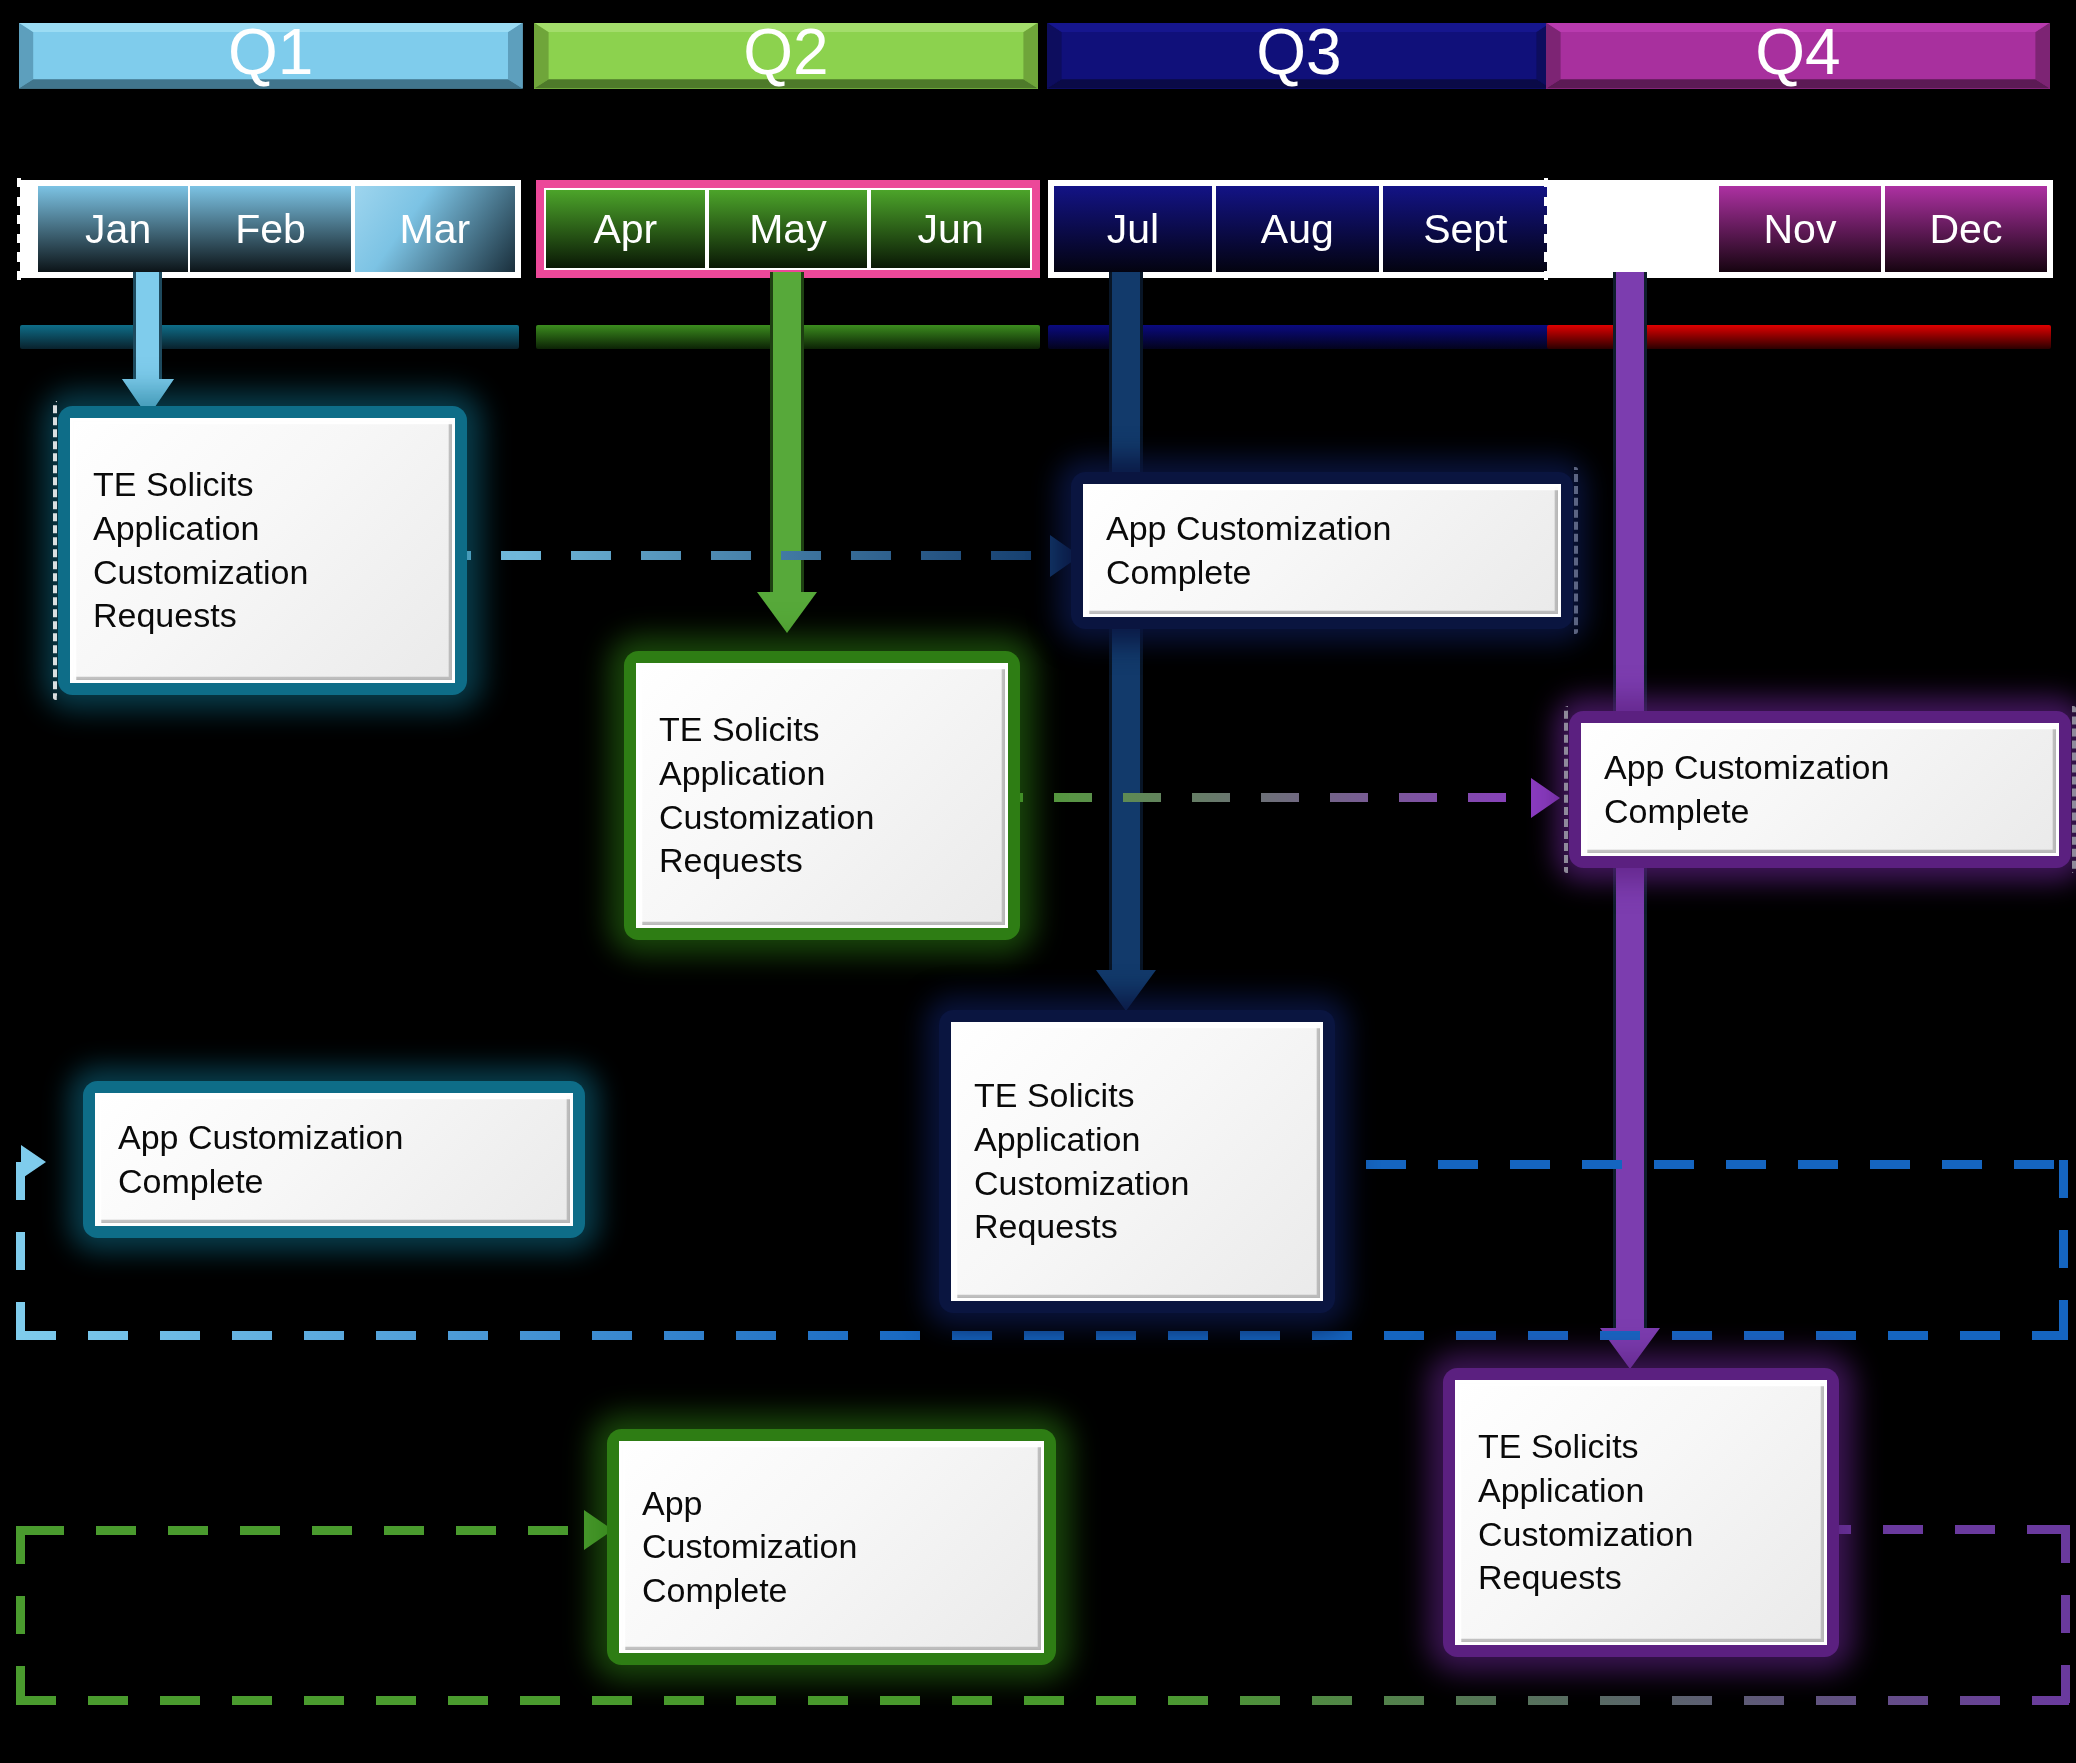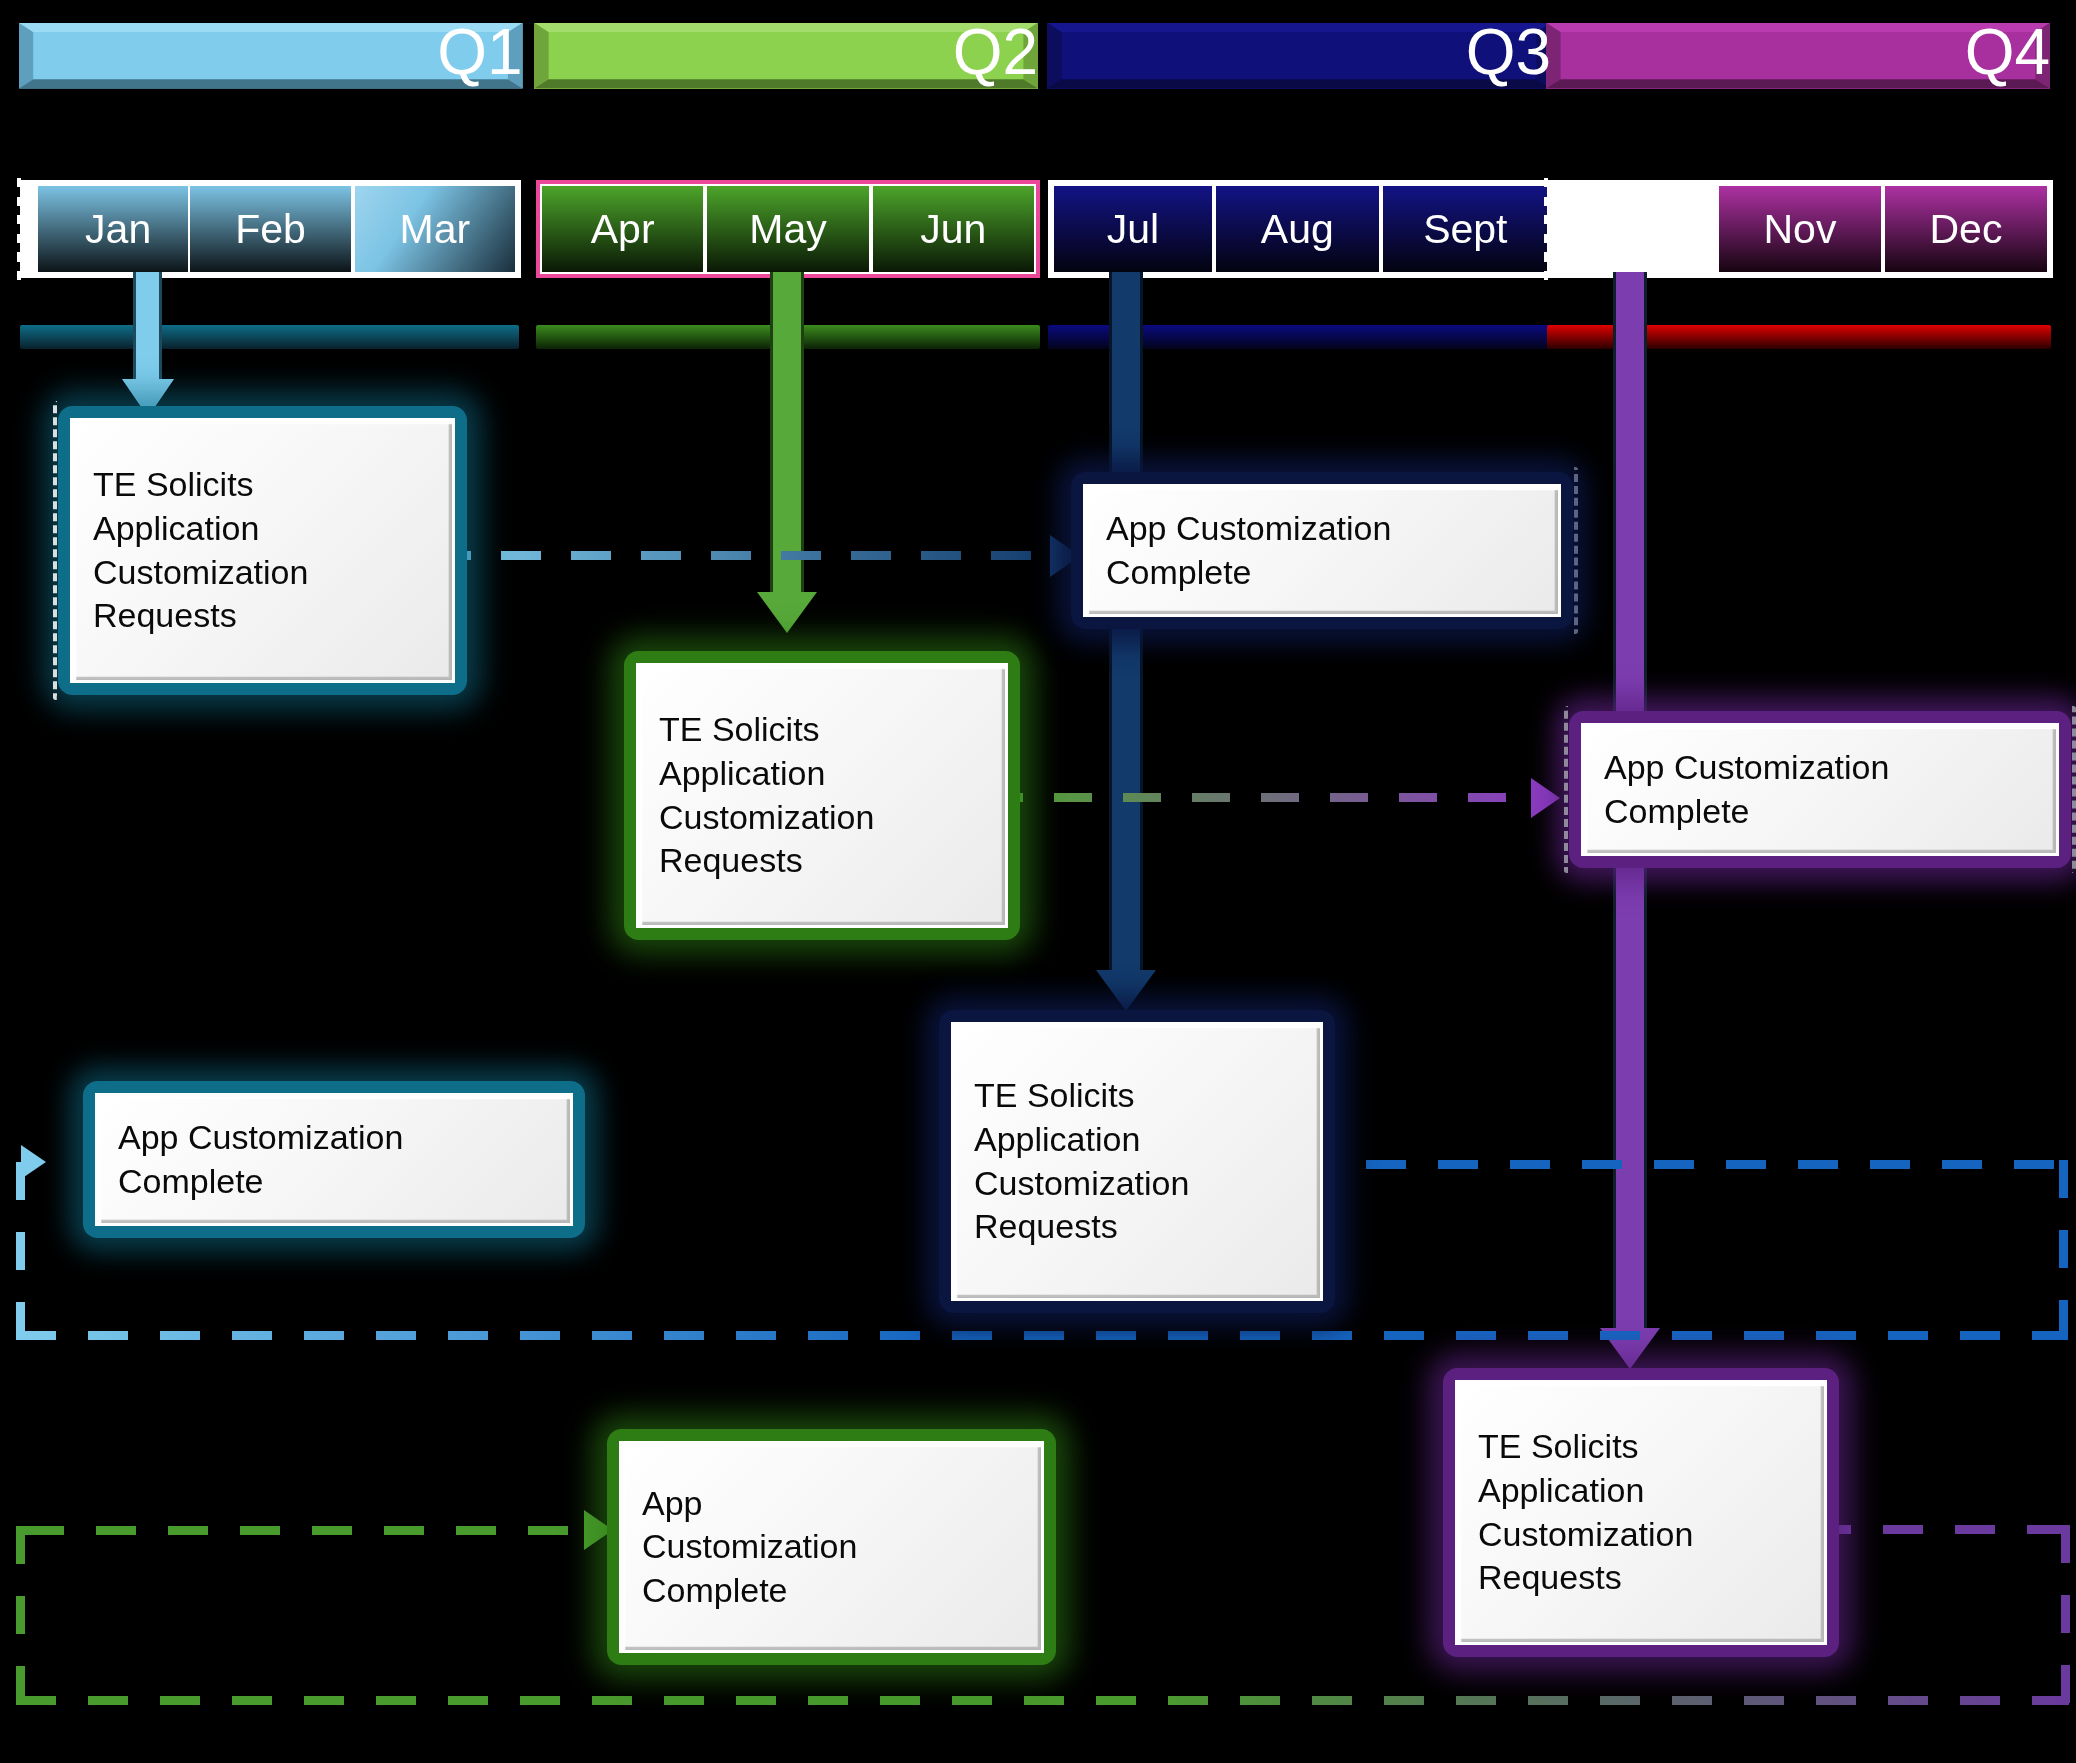--- a/index.html
+++ b/index.html
@@ -5,21 +5,21 @@
   * { box-sizing: border-box; margin:0; padding:0; }
   html,body { background:#000; }
   body {
     width:2077px; height:1763px; position:relative; overflow:hidden;
     font-family:"Liberation Sans", sans-serif;
   }
   #stage { position:absolute; inset:0; }
 
   
   .q-head {
-    position:absolute; display:flex; align-items:center; justify-content:flex-end;
+    position:absolute; display:flex; align-items:center; justify-content:center;
     color:#fff; font-size:64px; font-weight:400; line-height:1;
   }
   .q-head .face { position:absolute; inset:0; }
   .q-head .lbl { position:relative; z-index:5; padding-bottom:6.6px; }
 
   
   .m-row { position:absolute; }
   .m-cell {
     position:absolute; top:0; bottom:0;
     display:flex; align-items:center; justify-content:center;
@@ -109,21 +109,21 @@
       <span>Jan</span>
       </div>
     <div class="m-cell" style="left:33.33%; width:33.33%; background:linear-gradient(#7CC3E4,#0C1418);">
       <span>Feb</span>
       </div>
     <div class="m-cell" style="left:66.66%; width:33.34%; background:linear-gradient(125deg,#9ED5EE,#7CC3E4 35%,#1A2F3C 100%);">
       <span>Mar</span>
       </div>
   </div>
 
-  <div class="m-row" style="left:536px; top:180px; width:504px; height:98px; background:#fff; border:4px solid #ec4899;">
+  <div class="m-row" style="left:536px; top:180px; width:504px; height:98px; background:#fff; border:8px solid #ec4899;">
     <div class="m-cell" style="left:0; width:33.33%; background:linear-gradient(#4CA42A,#0A1805);">
       <span>Apr</span>
       </div>
     <div class="m-cell" style="left:33.33%; width:33.33%; background:linear-gradient(#4CA42A,#0A1805);">
       <span>May</span>
       </div>
     <div class="m-cell" style="left:66.66%; width:33.34%; background:linear-gradient(#4CA42A,#0A1805);">
       <span>Jun</span>
       </div>
   </div>

